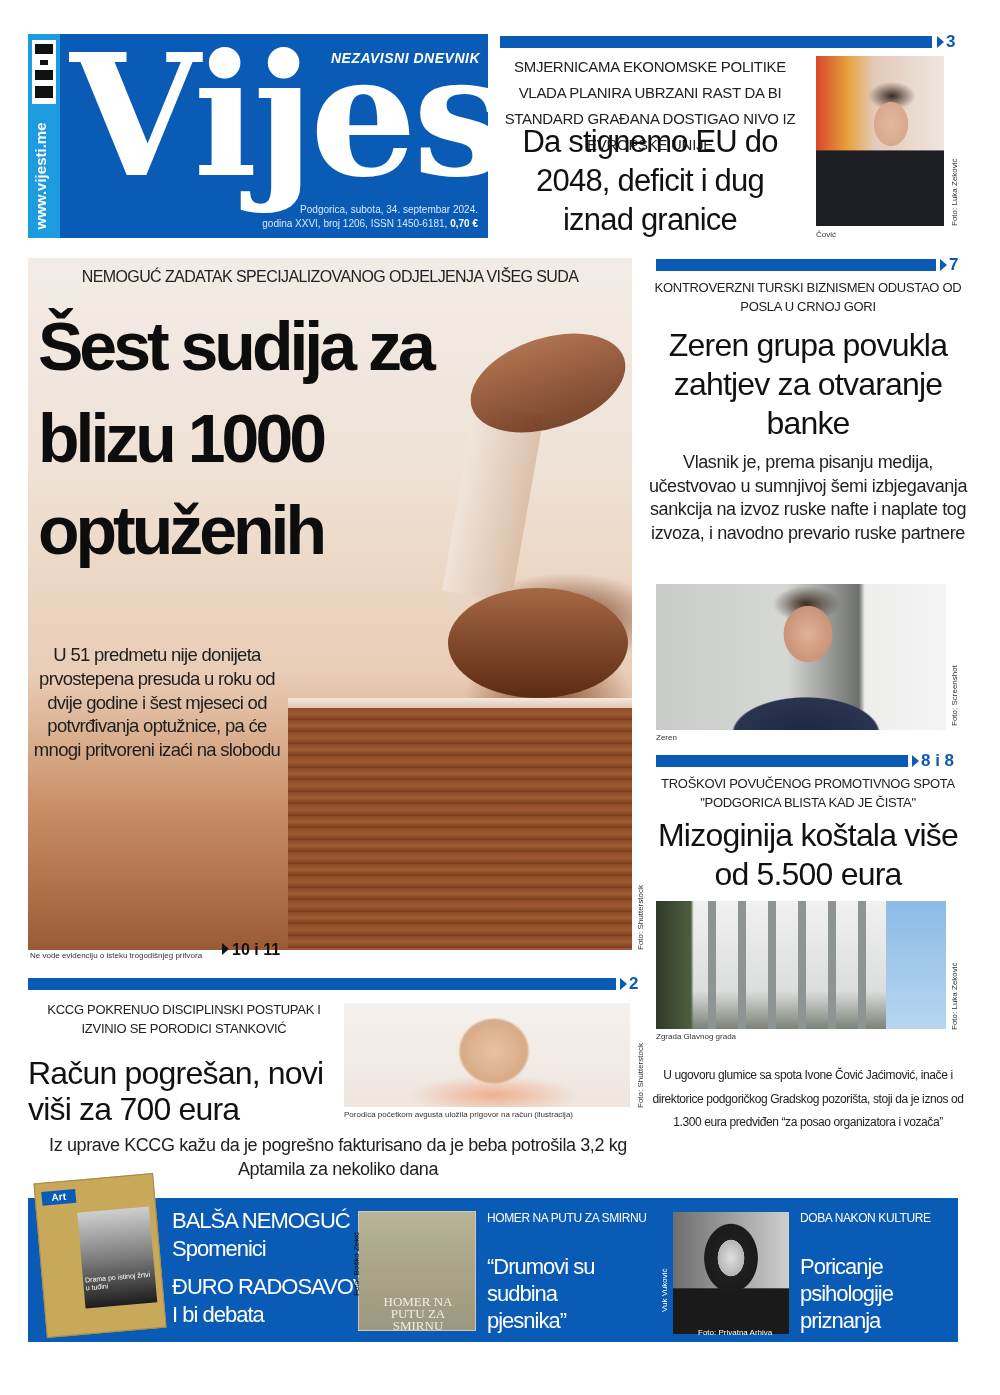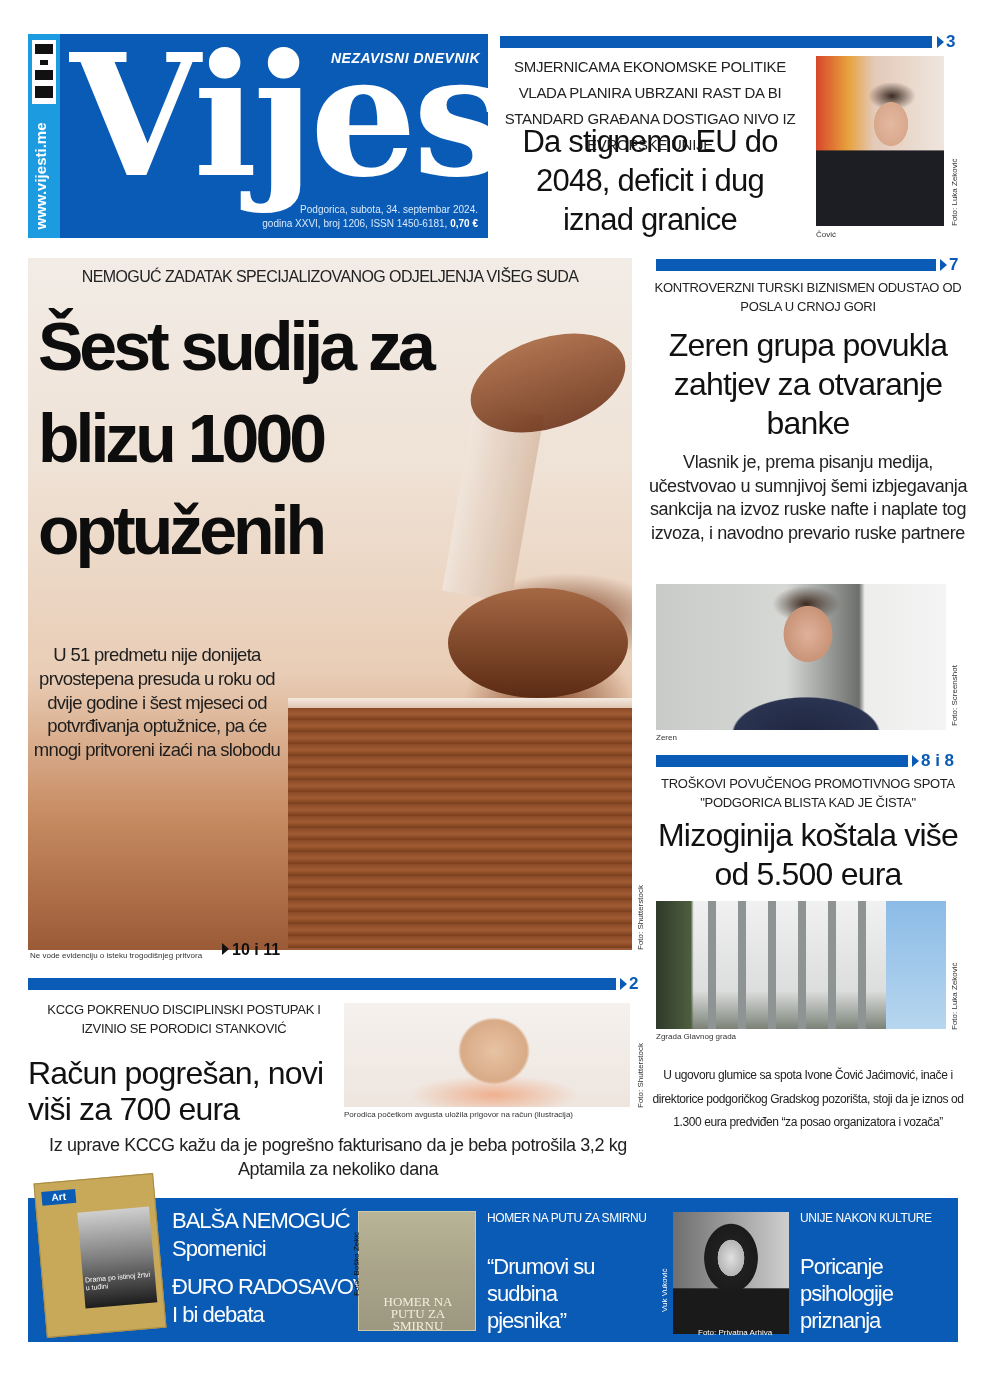--- a/index.html
+++ b/index.html
@@ -232,14 +232,14 @@
 <div id="b2-photo" class="abs">
   <div id="b2-cover-text" class="abs">HOMER NA PUTU ZA SMIRNU</div>
 </div>
 <div id="b2-credit" class="abs credit">Foto: Boško Zekić</div>
 <div id="b2-kicker" class="abs">HOMER NA PUTU ZA SMIRNU</div>
 <div id="b2-title" class="abs banner-name">“Drumovi su sudbina pjesnika”</div>
 
 <div id="b3-photo" class="abs"></div>
 <div id="b3-name-credit" class="abs credit" style="color:#fff;">Vuk Vuković</div>
 <div id="b3-photo-credit" class="abs">Foto: Privatna Arhiva</div>
-<div id="b3-kicker" class="abs">UNIJE NAKON KULTURE</div>
+<div id="b3-kicker" class="abs">DOBA NAKON KULTURE</div>
 <div id="b3-title" class="abs banner-name">Poricanje psihologije priznanja</div>
 
 </body></html>

